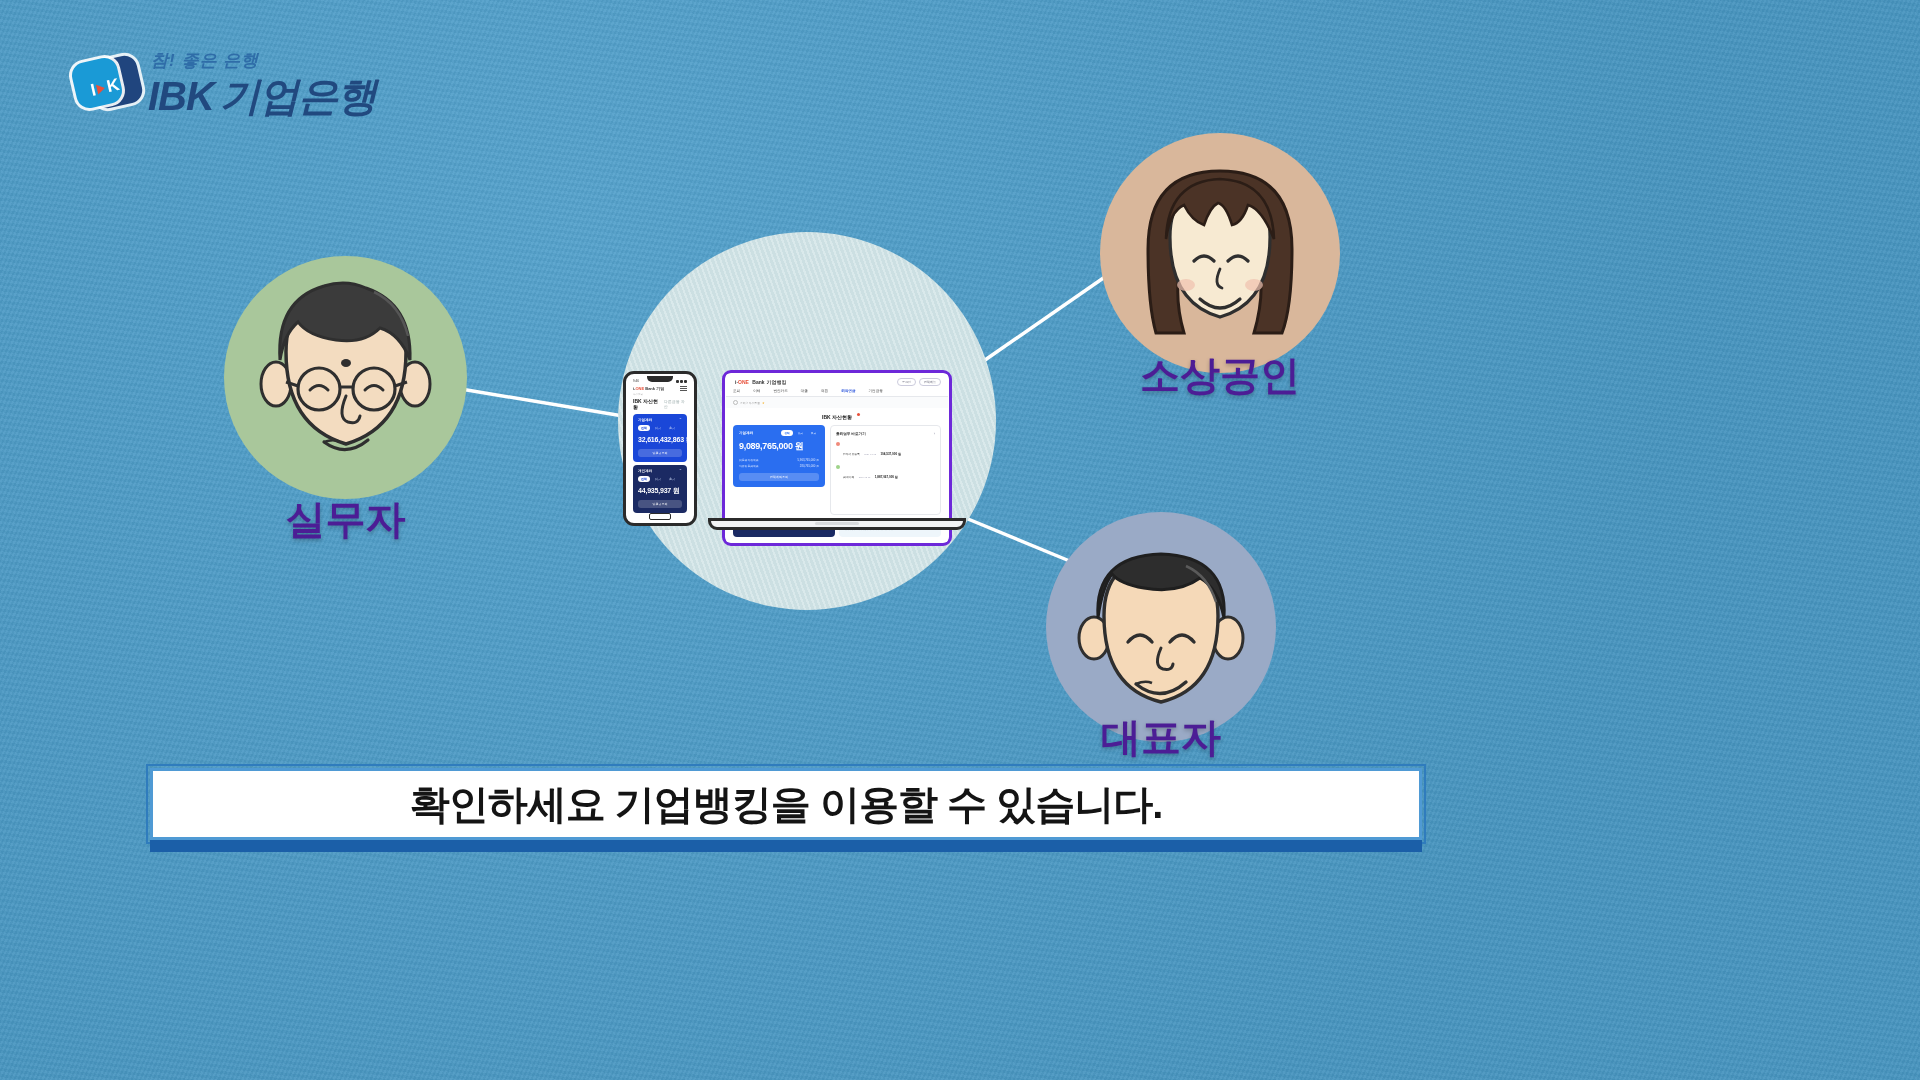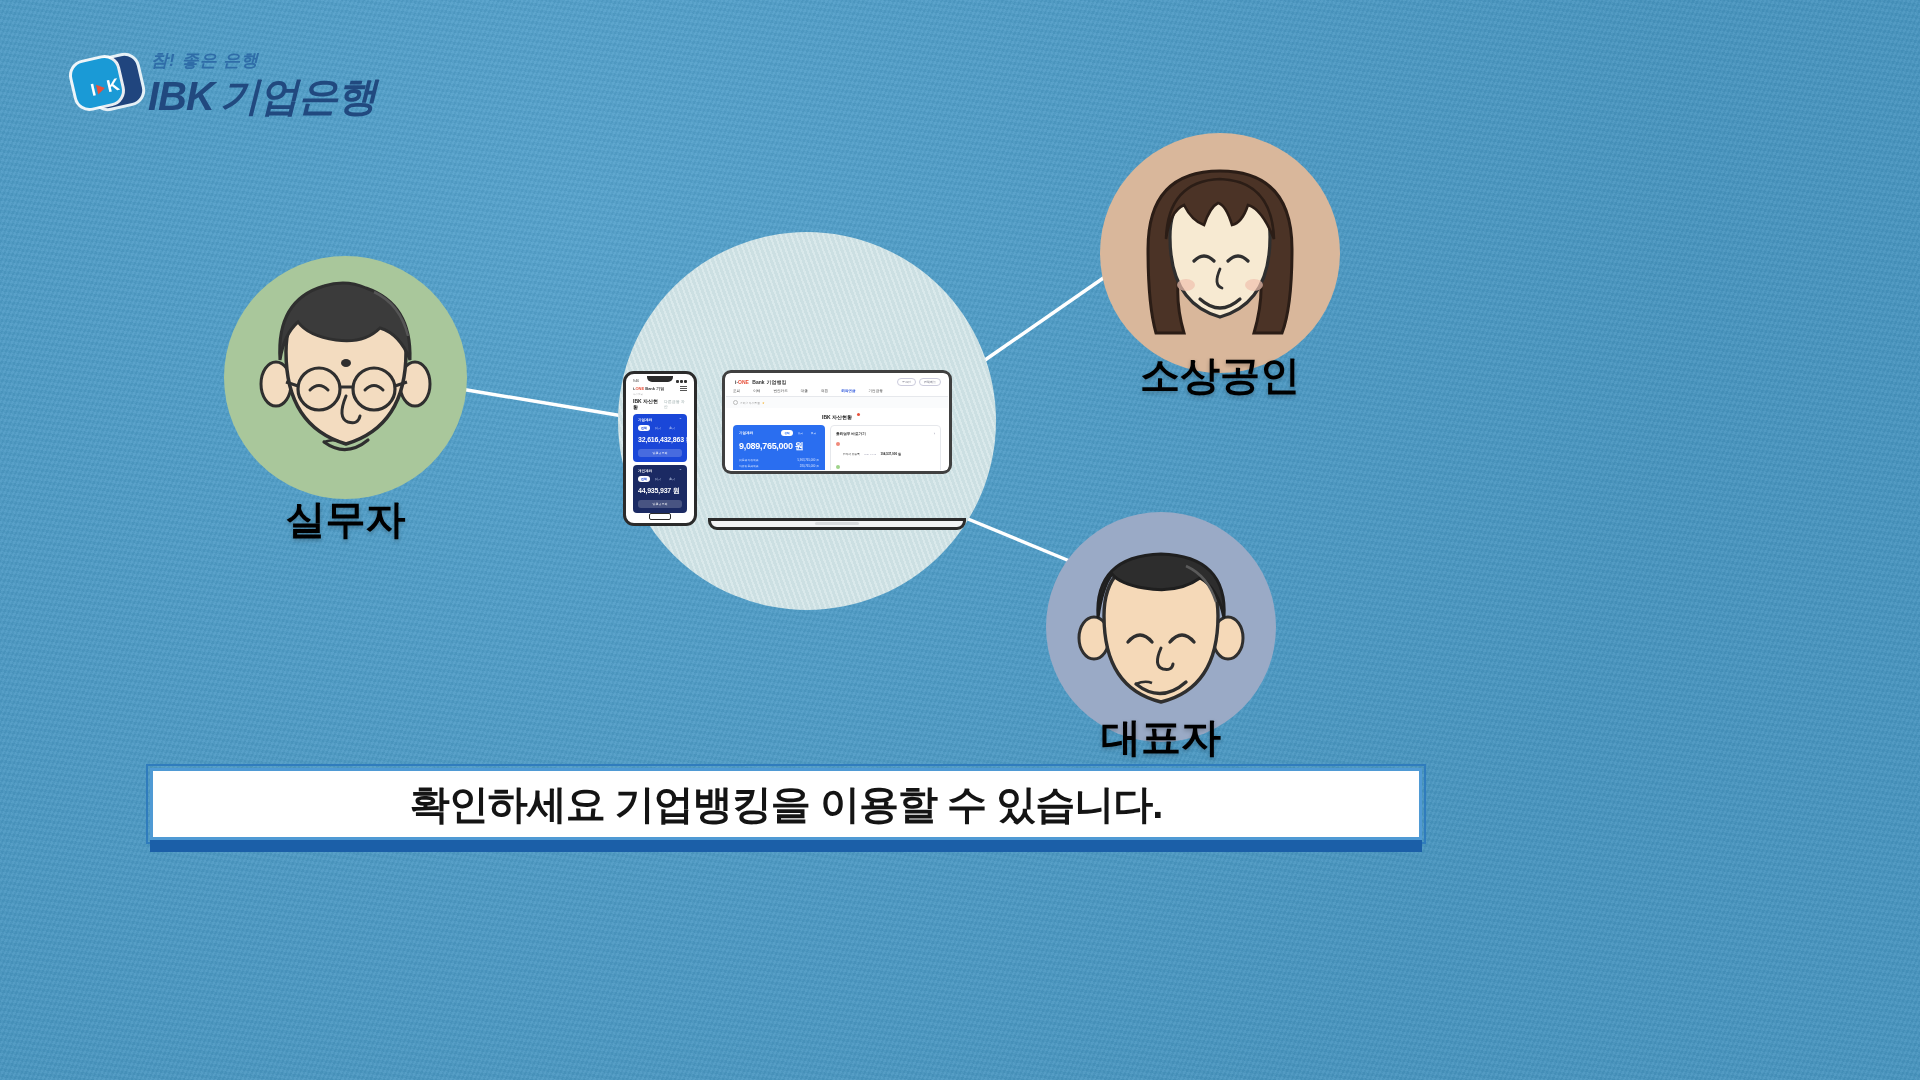--- a/index.html
+++ b/index.html
@@ -100,22 +100,22 @@
   .ph-btn{background:rgba(255,255,255,.2);border-radius:3px;text-align:center;
     font-size:3px;color:#fff;padding:2px 0;}
   .phone-home{
     position:absolute;left:50%;bottom:3px;transform:translateX(-50%);
     width:20px;height:5px;border:1px solid #2b2b2b;border-radius:2px;z-index:3;background:#fff;
   }
 
   
   .laptop{position:absolute;left:708px;top:370px;width:258px;height:160px;}
   .laptop-lid{
-    position:absolute;left:14px;top:0;width:230px;height:104px;
-    border:3px solid #404040;border-radius:9px;background:#fff;box-sizing:border-box;overflow:hidden;
+    position:absolute;left:14px;top:0;width:230px;height:176px;
+    border:3px solid #6d28d9;border-radius:9px;background:#fff;box-sizing:border-box;overflow:hidden;
   }
   .laptop-base{
     position:absolute;left:0;bottom:0;width:258px;height:12px;
     border:3px solid #2b2b2b;border-radius:0 0 9px 9px;background:#f2f3f5;box-sizing:border-box;
   }
   .laptop-base:after{
     content:"";position:absolute;left:50%;top:1px;transform:translateX(-50%);
     width:44px;height:3px;background:#d8dadd;border-radius:2px;
   }
   .lp-inner{position:absolute;inset:1px;background:#fff;overflow:hidden;display:flex;flex-direction:column;}
@@ -170,21 +170,21 @@
   .lp-foot .light .s{font-size:2.3px;color:#8899aa;margin-top:2px;}
 
   
   .avatar{position:absolute;border-radius:50%;}
   .av-circle{
     position:absolute;inset:0;border-radius:50%;
     background-blend-mode:multiply;
   }
   .av-label{
     position:absolute;left:50%;transform:translateX(-50%);
-    color:#000000;font-weight:700;white-space:nowrap;
+    color:#4c1d95;font-weight:700;white-space:nowrap;
     text-shadow:0 2px 4px rgba(0,0,0,.25);
   }
 
   
   .av-staff{left:224px;top:256px;width:243px;height:243px;}
   .av-staff .av-circle{background:#a9c79b;}
   .av-staff .av-label{top:236px;font-size:40px;text-align:right;}
 
   
   .av-owner{left:1100px;top:133px;width:240px;height:240px;}

